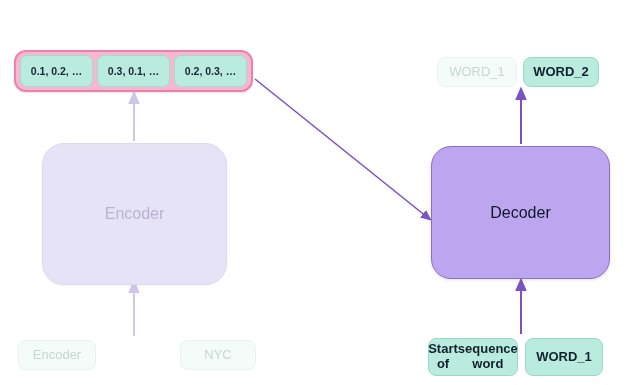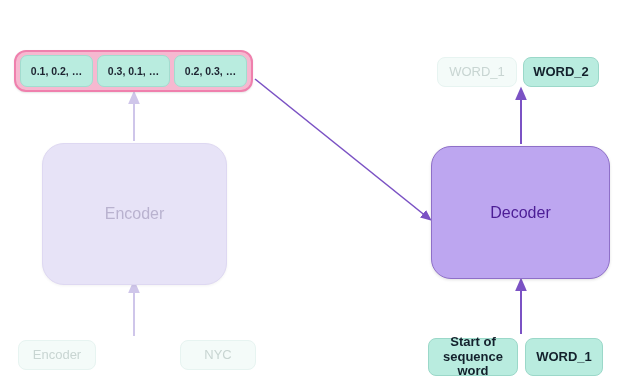--- a/index.html
+++ b/index.html
@@ -75,21 +75,21 @@
   
   #decoder-block {
     left: 431px;
     top: 146px;
     width: 179px;
     height: 133px;
     background: #bda6f0;
     border: 1.5px solid #8e6fc8;
     border-radius: 20px;
     font-size: 16px;
-    color: #4c1d95;
+    color: #0f172a;
     box-shadow: 0 1px 3px rgba(0,0,0,0.12);
   }
 
   
   .token-chip {
     height: 30px;
     border-radius: 8px;
     font-size: 13px;
     display: flex;
     align-items: center;
@@ -110,21 +110,21 @@
 
   #input-welcome { left: 18px;  top: 340px; width: 78px; }
   #input-to      { left: 103px; top: 340px; width: 78px; }
   #input-nyc     { left: 180px; top: 340px; width: 76px; }
 
   #output-word-1 { left: 437px; top: 57px; width: 80px; }
   #output-word-2 { left: 523px; top: 57px; width: 76px; text-align: right; }
 
   #decoder-input-sos {
     left: 428px; top: 338px; width: 90px; height: 38px;
-    flex-direction: column;
+    flex-direction: row;
     font-weight: bold;
   }
   #decoder-input-word-1 {
     left: 525px; top: 338px; width: 78px; height: 38px;
     font-weight: bold;
   }
 
   
   .arrow-svg {
     position: absolute;

